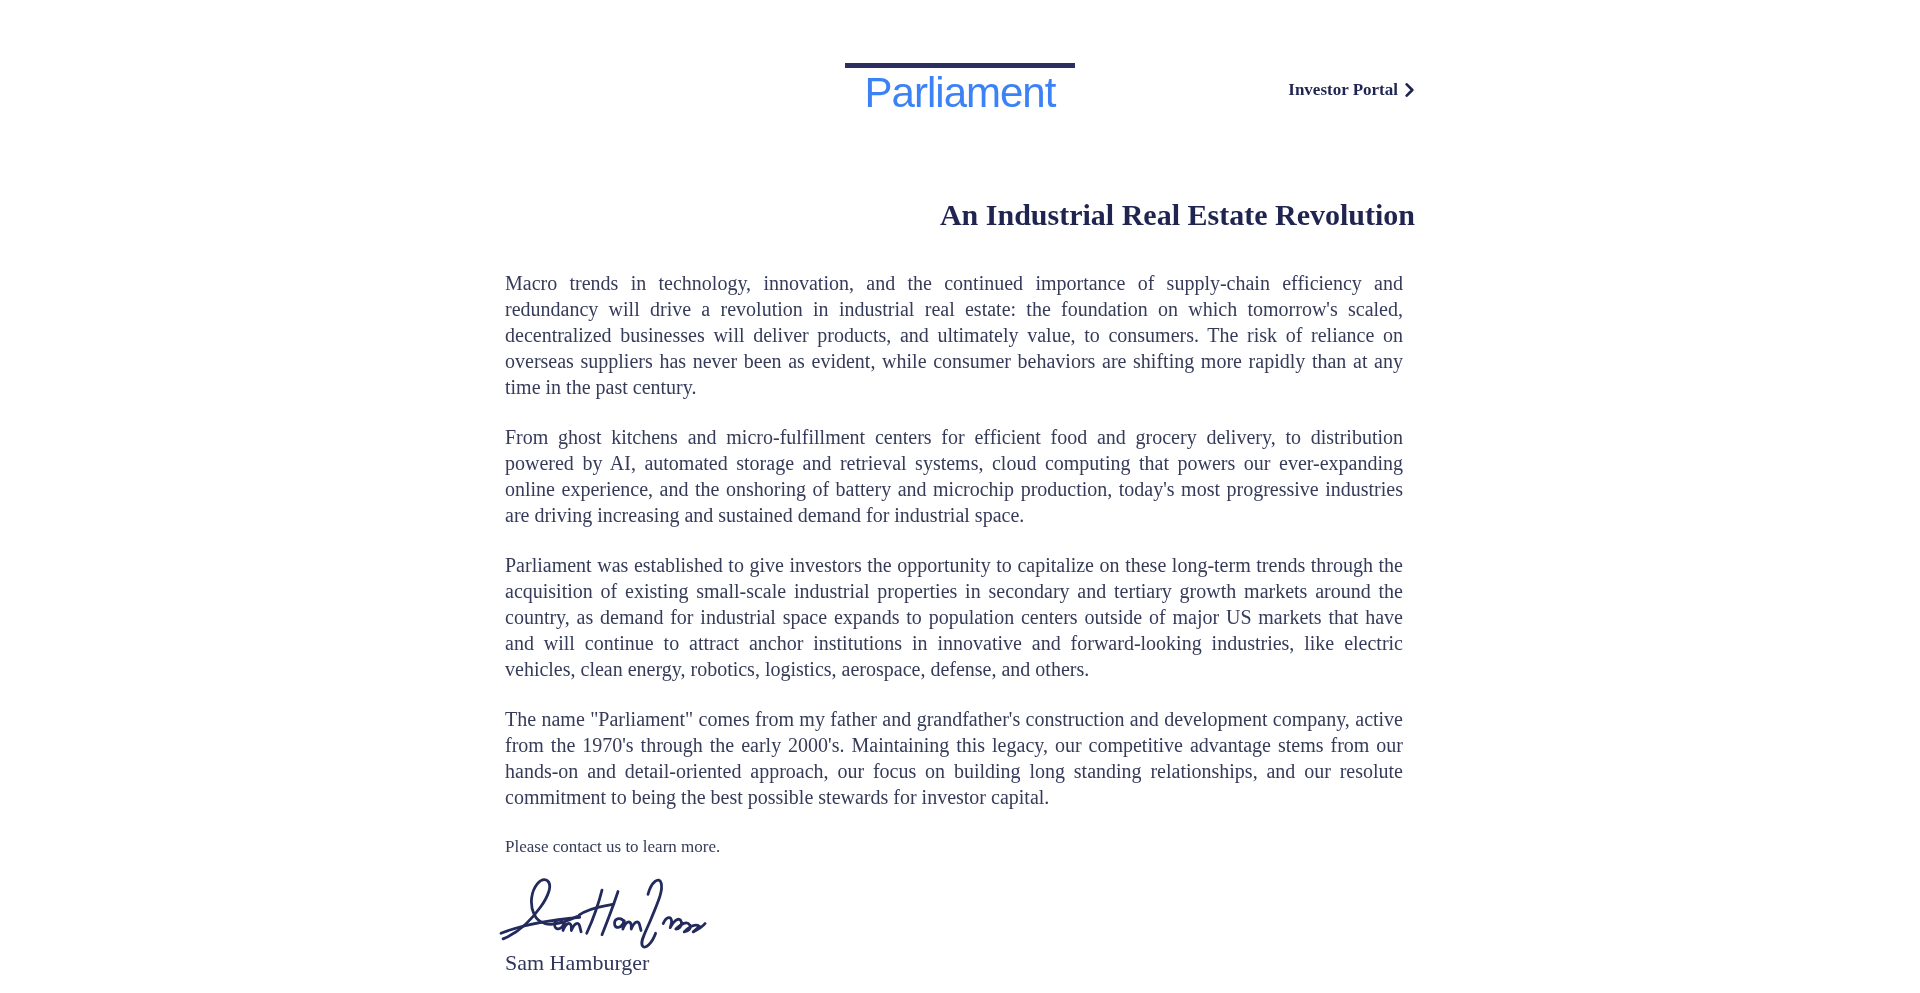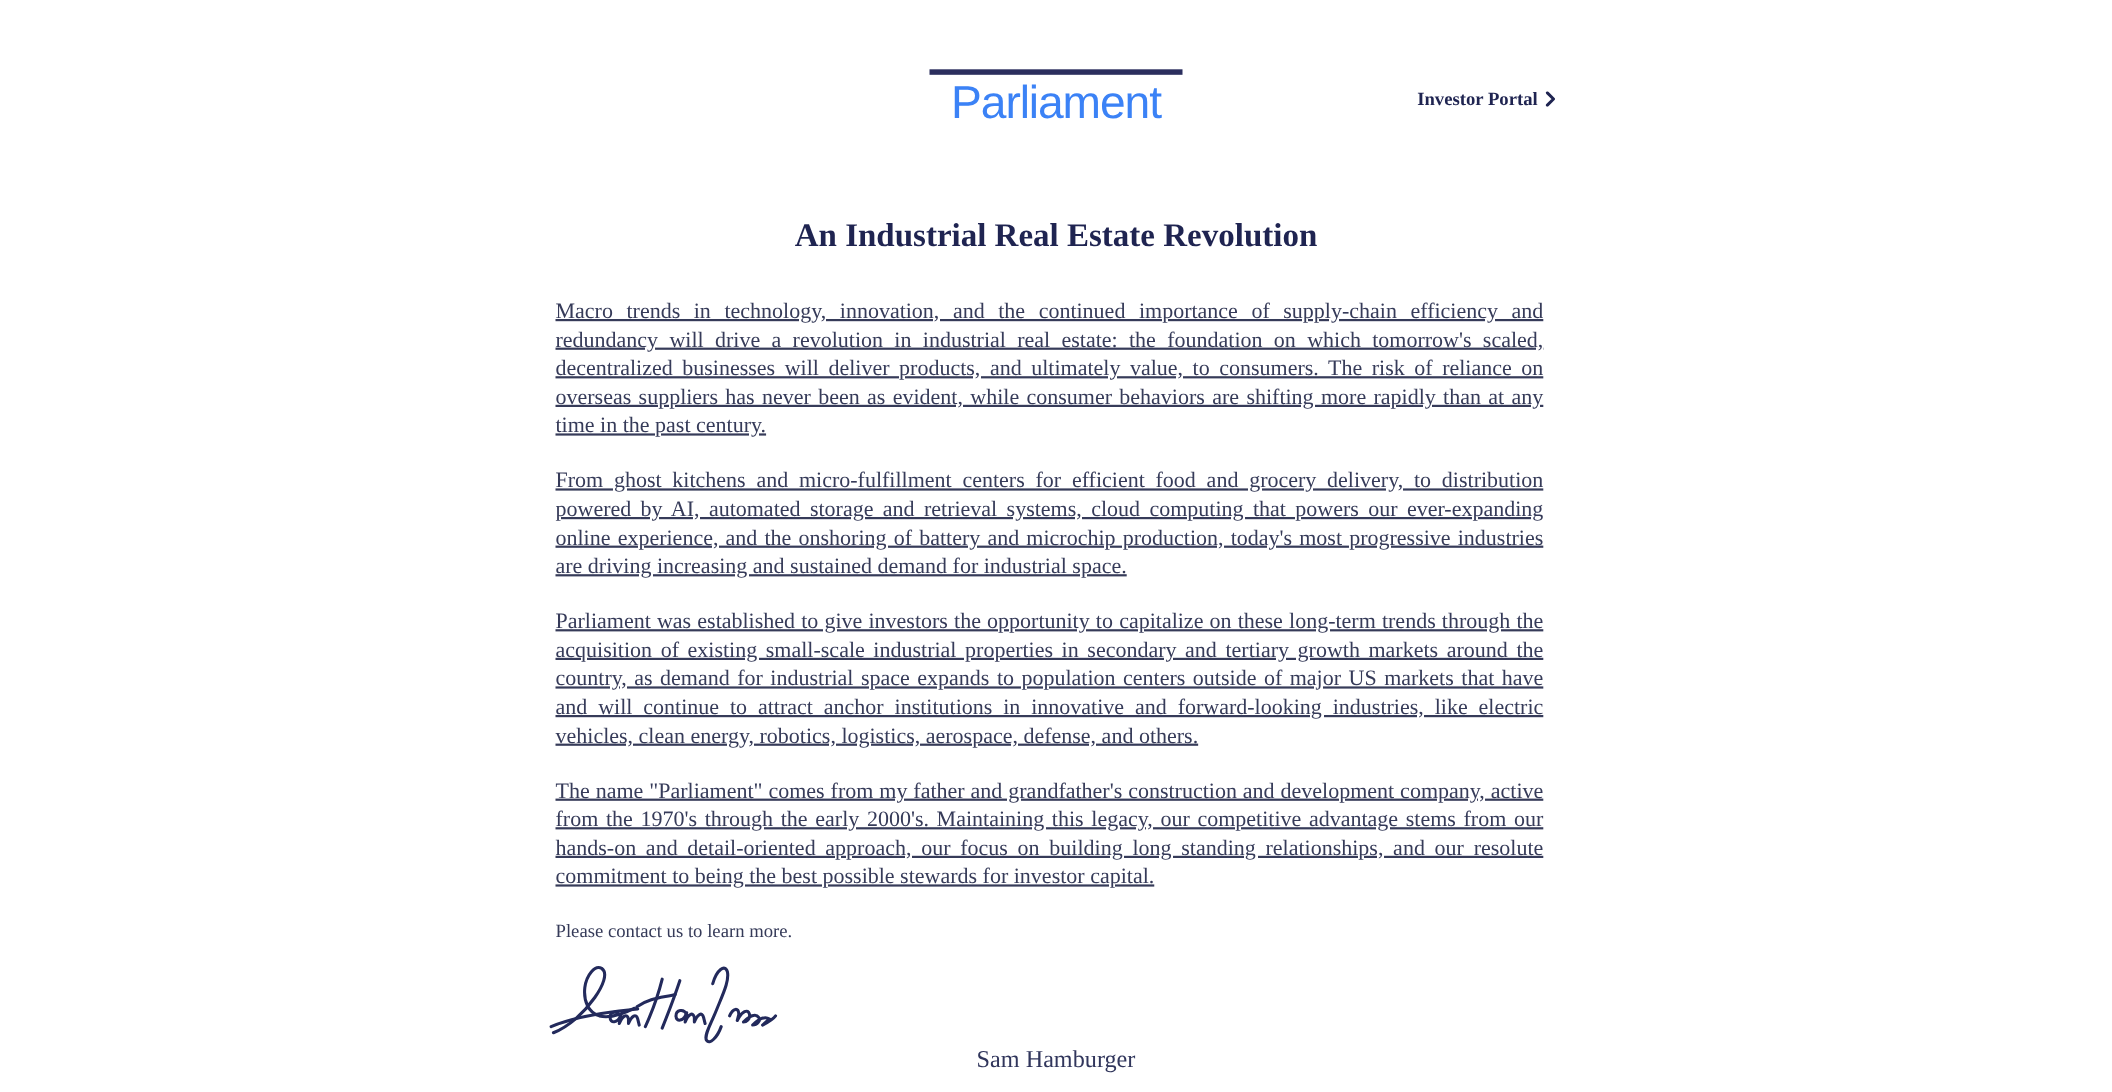--- a/index.html
+++ b/index.html
@@ -51,54 +51,52 @@
     font-size: 17px;
     color: #1f2451;
     cursor: pointer;
     text-decoration: none;
     white-space: nowrap;
     justify-content: center;
   }
   
   .title {
     margin: 76px 0 0 0;
-    text-align: center;
+    text-align: right;
     font-size: 30px;
     font-weight: bold;
     color: #1f2451;
   }
   .letter {
     margin-top: 38px;
   }
   .letter .body-para {
     font-size: 20px;
     line-height: 26px;
     text-align: justify;
     color: #363b59;
     margin: 0 12px 24px 0;
-    text-decoration: underline;
   }
   .contact-line {
     font-size: 17px;
     line-height: 26px;
     color: #363b59;
     margin: 0 0 12px 0;
   }
   .signature-block {
     margin-left: -8px;
   }
   .signature-svg {
     display: block;
   }
   .signatory-name {
     font-size: 22px;
     color: #31365c;
     margin: 0 0 44px 0;
     line-height: 1.2;
-    text-align: center;
   }
 </style>
 </head>
 <body>
 
 <div class="viewport">
   <div class="page">
 
     <div class="header">
       <div class="logo">Parliament</div>

